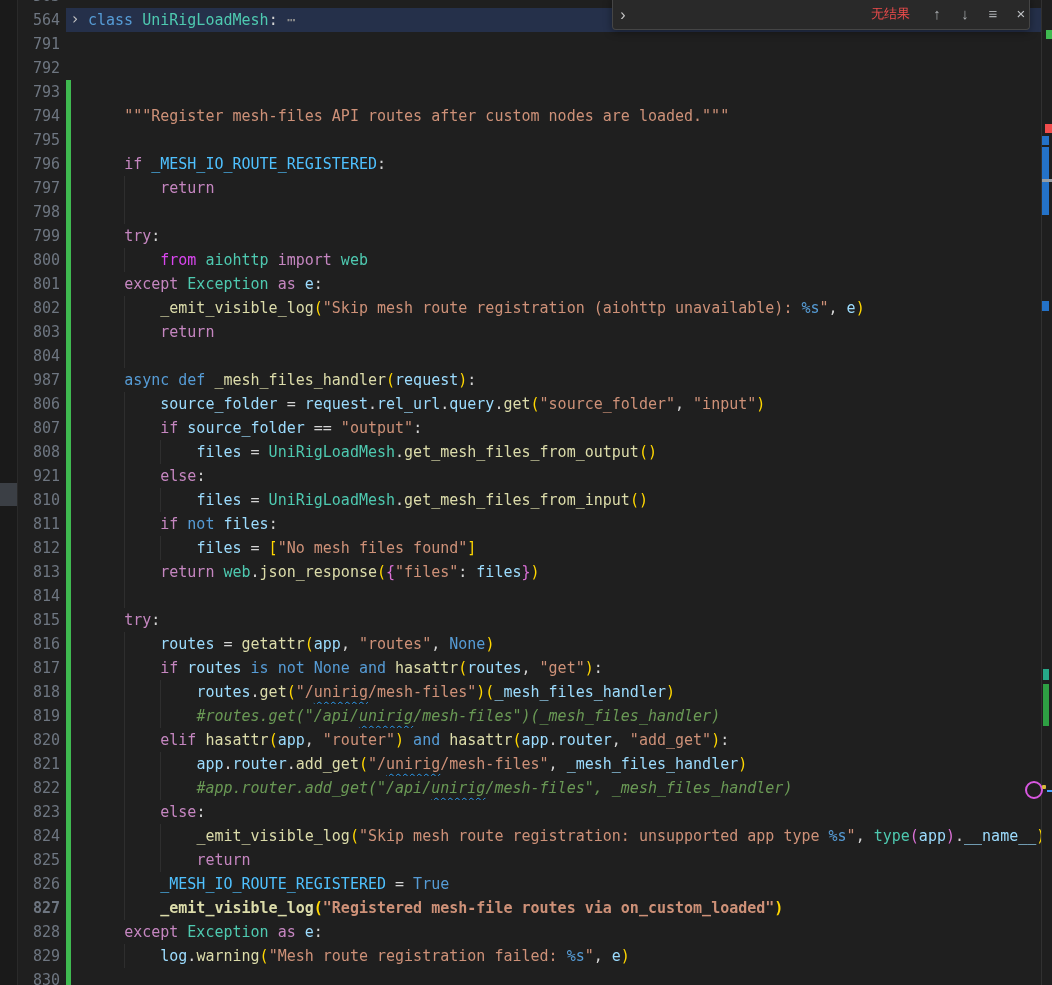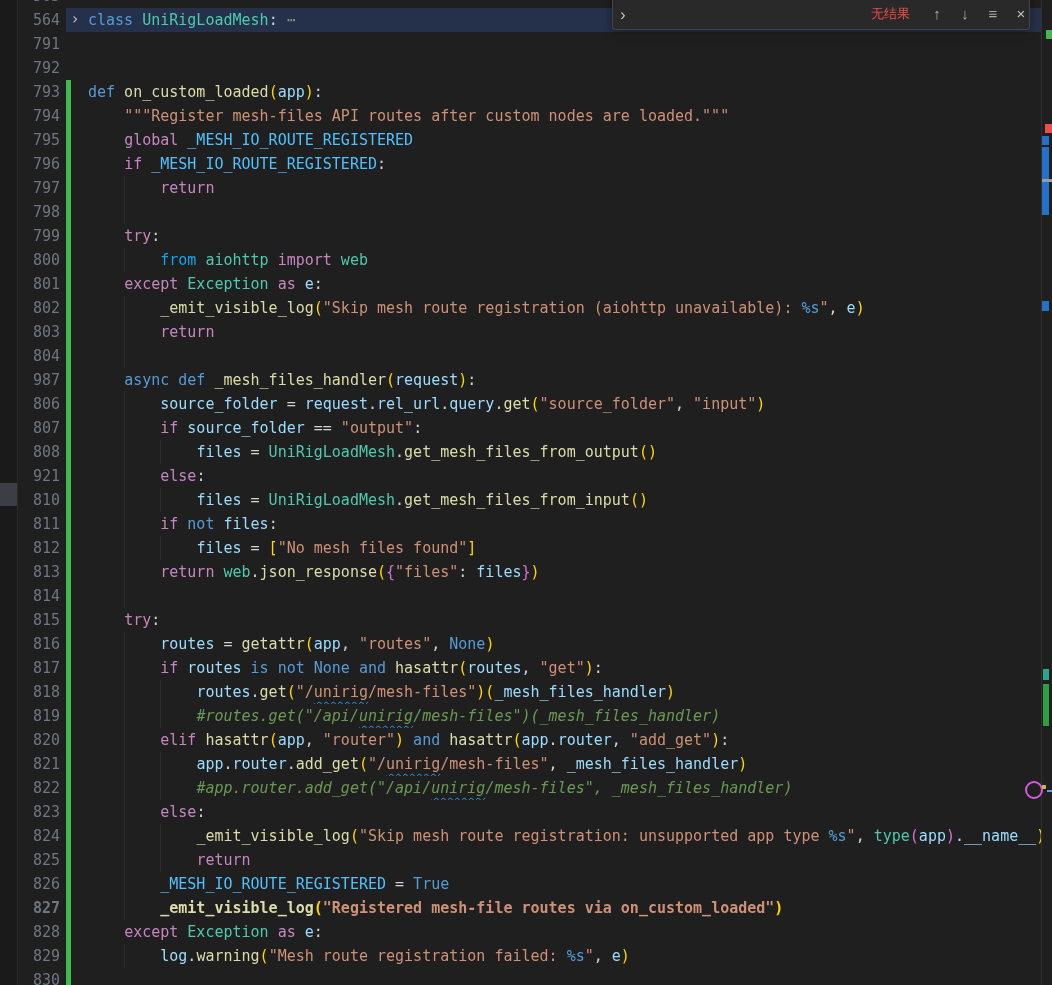--- a/index.html
+++ b/index.html
@@ -78,29 +78,27 @@
     <div class="row" style="top: 32px;">
       <div class="num">791</div>
       <div class="code" style="left: 88px;"></div>
     </div>
     <div class="row" style="top: 56px;">
       <div class="num">792</div>
       <div class="code" style="left: 88px;"></div>
     </div>
     <div class="row" style="top: 80px;">
       <div class="num">793</div>
-      <div class="code" style="left: 88px;"><span style="color: rgb(86, 156, 214);">def</span><span style="color: rgb(220, 220, 170);"> on_custom_loaded</span><span style="color: rgb(255, 215, 0);">(</span><span style="color: rgb(156, 220, 254);">app</span><span style="color: rgb(255, 215, 0);">)</span><span style="color: rgb(212, 212, 212);">:</span></div>
     </div>
     <div class="row" style="top: 104px;">
       <div class="num">794</div>
       <div class="code" style="left: 88px;"><span>    </span><span style="color: rgb(206, 145, 120);">"""Register mesh-files API routes after custom nodes are loaded."""</span></div>
     </div>
     <div class="row" style="top: 128px;">
       <div class="num">795</div>
-      <div class="code" style="left: 88px;"><span>    </span><span style="color: rgb(197, 134, 192);">global</span><span style="color: rgb(79, 193, 255);"> _MESH_IO_ROUTE_REGISTERED</span></div>
     </div>
     <div class="row" style="top: 152px;">
       <div class="num">796</div>
       <div class="code" style="left: 88px;"><span>    </span><span style="color: rgb(197, 134, 192);">if</span><span style="color: rgb(79, 193, 255);"> _MESH_IO_ROUTE_REGISTERED</span><span style="color: rgb(212, 212, 212);">:</span></div>
     </div>
     <div class="row" style="top: 176px;">
       <div class="guide" style="left: 124.12px;"></div>
       <div class="num">797</div>
       <div class="code" style="left: 88px;"><span>        </span><span style="color: rgb(197, 134, 192);">return</span></div>
     </div>
@@ -109,21 +107,21 @@
       <div class="num">798</div>
       <div class="code" style="left: 88px;"></div>
     </div>
     <div class="row" style="top: 224px;">
       <div class="num">799</div>
       <div class="code" style="left: 88px;"><span>    </span><span style="color: rgb(197, 134, 192);">try</span><span style="color: rgb(212, 212, 212);">:</span></div>
     </div>
     <div class="row" style="top: 248px;">
       <div class="guide" style="left: 124.12px;"></div>
       <div class="num">800</div>
-      <div class="code" style="left: 88px;"><span>        </span><span style="color: #0ea5e9; margin-top: 26px;">from</span><span style="color: rgb(78, 201, 176);"> aiohttp</span><span style="color: rgb(197, 134, 192);"> import</span><span style="color: rgb(78, 201, 176);"> web</span></div>
+      <div class="code" style="left: 88px;"><span>        </span><span style="color: #d946ef; margin-top: 26px;">from</span><span style="color: rgb(78, 201, 176);"> aiohttp</span><span style="color: rgb(197, 134, 192);"> import</span><span style="color: rgb(78, 201, 176);"> web</span></div>
     </div>
     <div class="row" style="top: 272px;">
       <div class="num">801</div>
       <div class="code" style="left: 88px;"><span>    </span><span style="color: rgb(197, 134, 192);">except</span><span style="color: rgb(78, 201, 176);"> Exception</span><span style="color: rgb(197, 134, 192);"> as</span><span style="color: rgb(156, 220, 254);"> e</span><span style="color: rgb(212, 212, 212);">:</span></div>
     </div>
     <div class="row" style="top: 296px;">
       <div class="guide" style="left: 124.12px;"></div>
       <div class="num">802</div>
       <div class="code" style="left: 88px;"><span>        </span><span style="color: rgb(220, 220, 170);">_emit_visible_log</span><span style="color: rgb(255, 215, 0);">(</span><span style="color: rgb(206, 145, 120);">"Skip mesh route registration (aiohttp unavailable): </span><span style="color: rgb(86, 156, 214);">%s</span><span style="color: rgb(206, 145, 120);">"</span><span style="color: rgb(212, 212, 212);">,</span><span style="color: rgb(156, 220, 254);"> e</span><span style="color: rgb(255, 215, 0);">)</span></div>
     </div>

